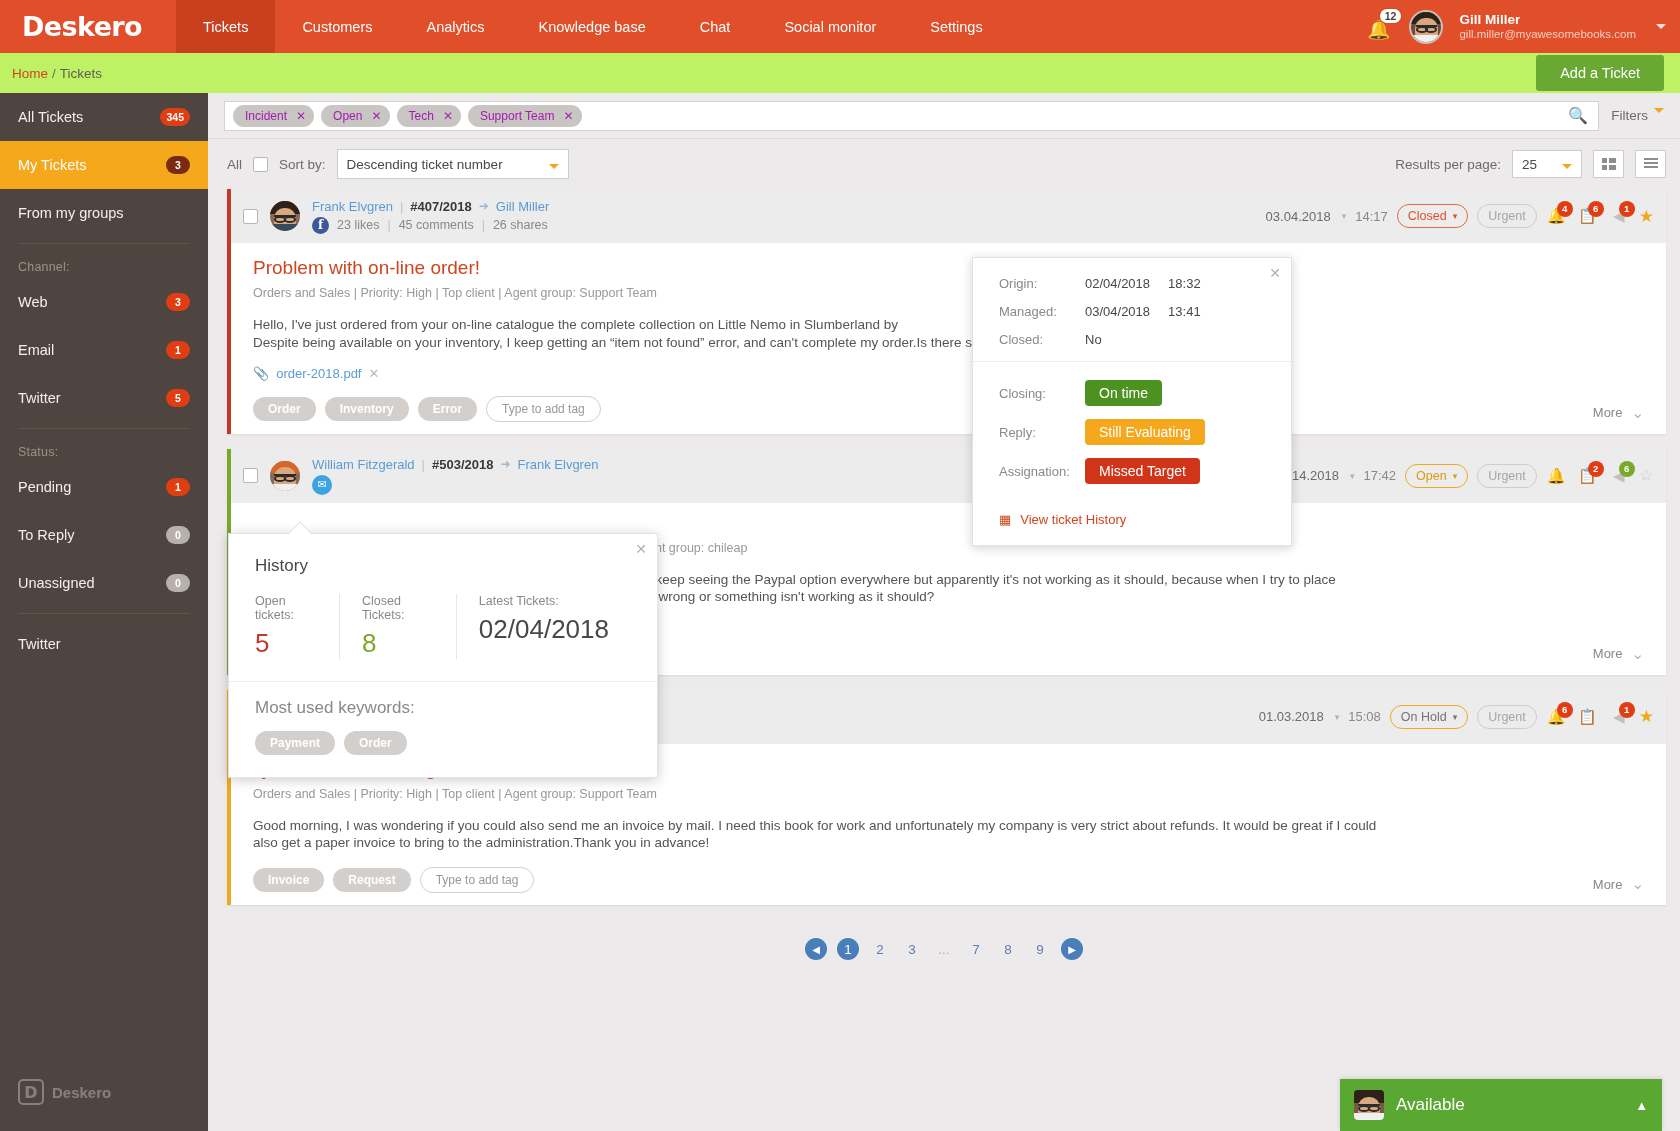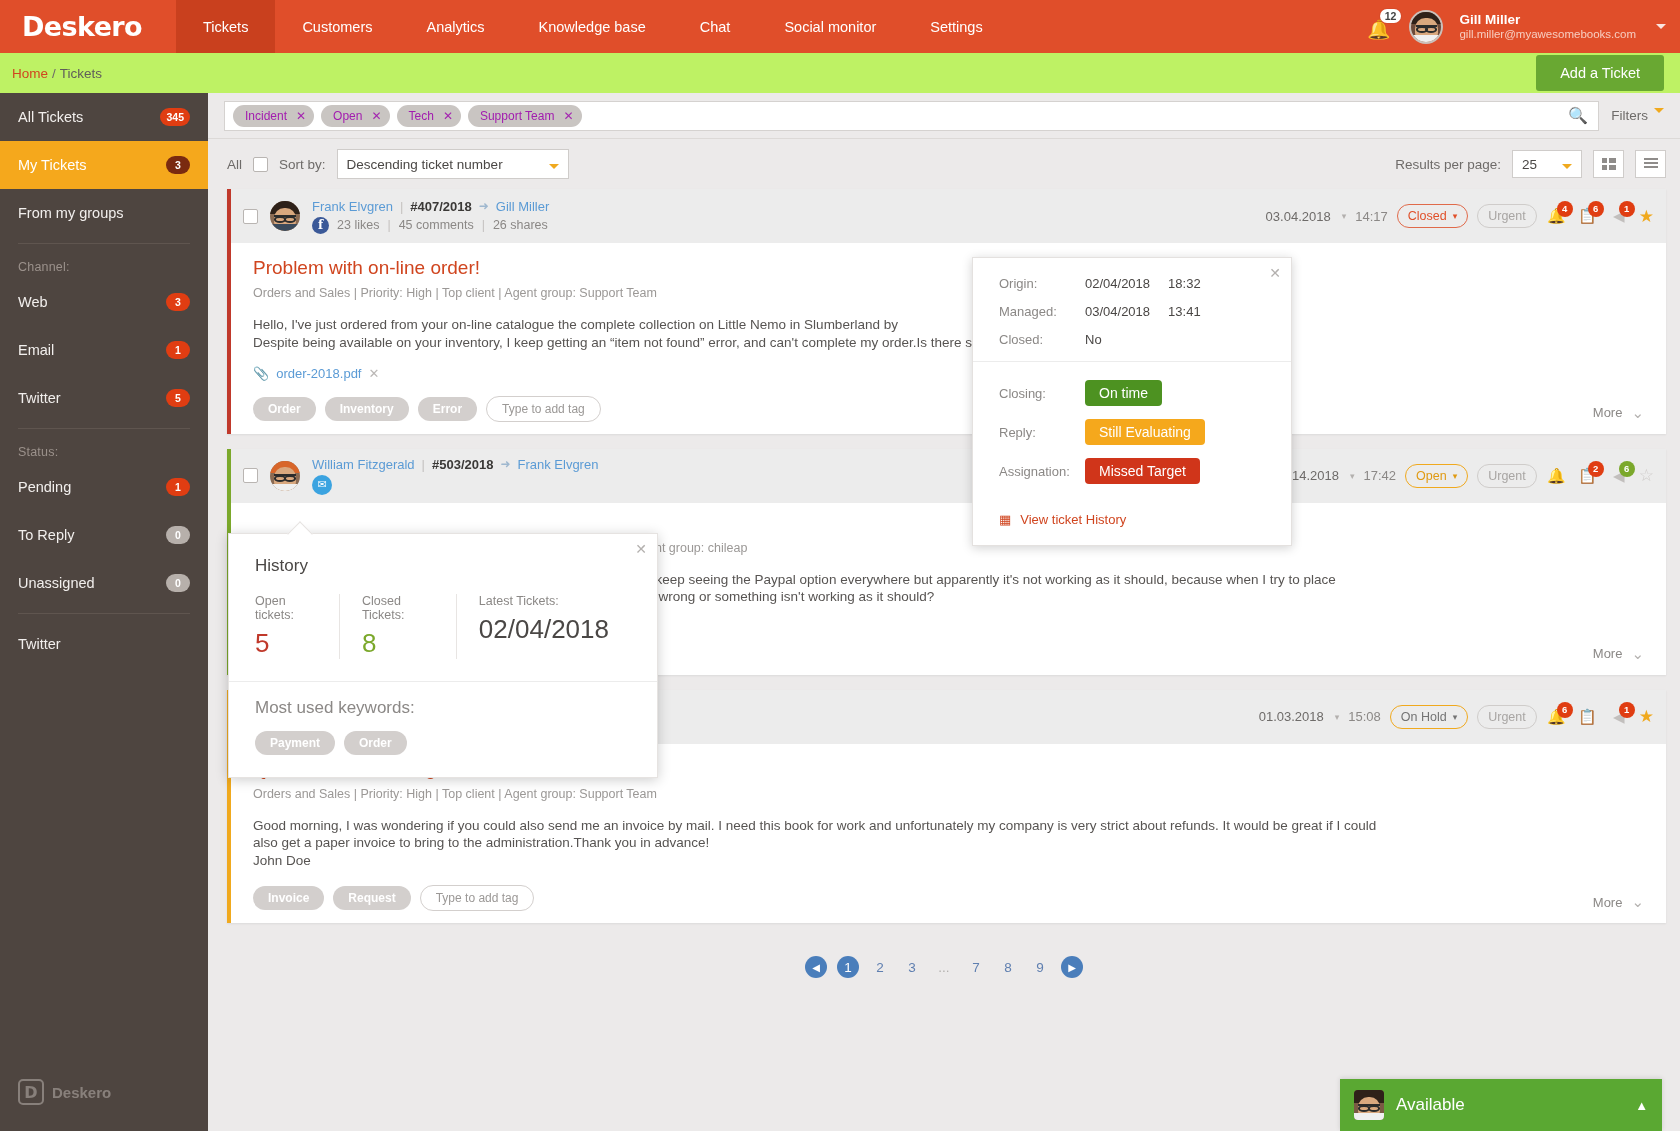--- a/index.html
+++ b/index.html
@@ -642,21 +642,20 @@
               <span class="ico">📋</span>
               <span class="ico">◀<span class="cnt">1</span></span>
               <span class="star">★</span>
             </div>
           </div>
           <div class="t-body">
             <div class="t-title">Question about billing</div>
             <div class="t-meta">Orders and Sales | Priority: High | Top client | Agent group: Support Team</div>
             <div class="t-text">Good morning, I was wondering if you could also send me an invoice by mail. I need this book for work and unfortunately my company is very strict about refunds. It would be great if I could</div>
             <div class="t-text">also get a paper invoice to bring to the administration.Thank you in advance!</div>
-            <div class="t-text">John Doe</div>
             <div class="tags">
               <span class="tag">Invoice</span>
               <span class="tag">Request</span>
               <span class="tag-input">Type to add tag</span>
             </div>
             <div class="more">
               <span>More</span>
               <span class="chev">⌄</span>
             </div>
           </div>

